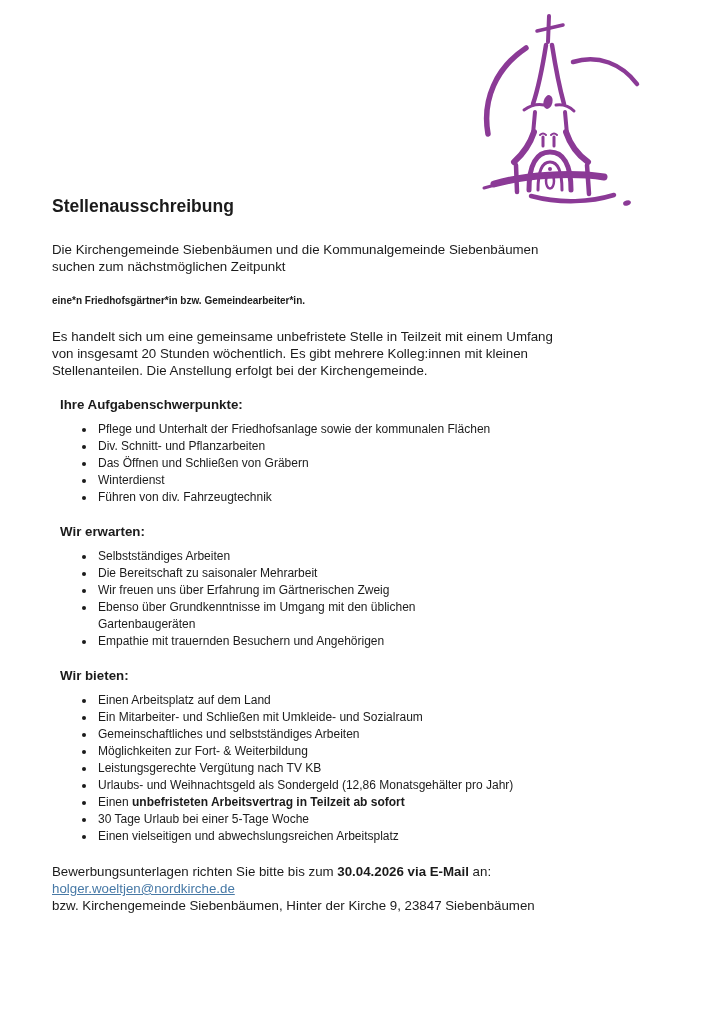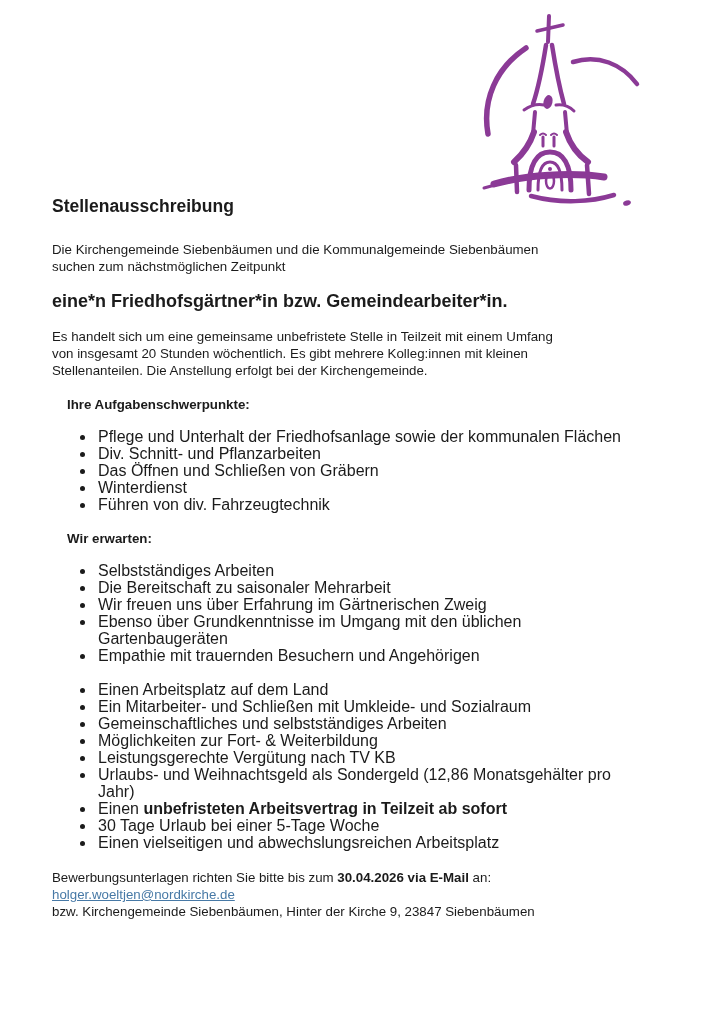--- a/index.html
+++ b/index.html
@@ -27,34 +27,34 @@
   h1.doc-title{
     font-size:17.5px;line-height:21px;
     margin:0 0 24px;font-weight:bold;
   }
   .para{
     font-size:13.3px;line-height:17px;
     margin:18px 0 17px;
     white-space:pre-line;
   }
   h2.position{
-    font-size:18px;line-height:18px;
+    font-size:10px;line-height:18px;
     margin:0 0 17px;font-weight:bold;
   }
   h3.sec-heading{
     font-size:13.3px;line-height:17px;
-    margin:15px;font-weight:bold;
+    margin:8px;font-weight:bold;
   }
   ul.sec-list{
     margin:0 0 17px;
     padding-left:44px;
     list-style:disc;
   }
   ul.sec-list li{
-    font-size:16px;line-height:17px;
+    font-size:12px;line-height:17px;
     padding-left:2px;
   }
   ul.sec-list li span{white-space:pre-line;}
   .b{font-weight:bold;}
   a.email-link{
     color:var(--link);
   }
 </style>
 </head>
 <body>
@@ -126,20 +126,21 @@
   <h3 class="sec-heading">Wir erwarten:</h3>
   <ul class="sec-list">
     <li><span>Selbstständiges Arbeiten</span><span class="b"></span></li>
     <li><span>Die Bereitschaft zu saisonaler Mehrarbeit</span><span class="b"></span></li>
     <li><span>Wir freuen uns über Erfahrung im Gärtnerischen Zweig</span><span class="b"></span></li>
     <li><span>Ebenso über Grundkenntnisse im Umgang mit den üblichen
 Gartenbaugeräten</span><span class="b"></span></li>
     <li><span>Empathie mit trauernden Besuchern und Angehörigen</span><span class="b"></span></li>
   </ul>
 
+  <h3 class="sec-heading">Wir bieten:</h3>
   <ul class="sec-list">
     <li><span>Einen Arbeitsplatz auf dem Land</span><span class="b"></span></li>
     <li><span>Ein Mitarbeiter- und Schließen mit Umkleide- und Sozialraum</span><span class="b"></span></li>
     <li><span>Gemeinschaftliches und selbstständiges Arbeiten</span><span class="b"></span></li>
     <li><span>Möglichkeiten zur Fort- &amp; Weiterbildung</span><span class="b"></span></li>
     <li><span>Leistungsgerechte Vergütung nach TV KB</span><span class="b"></span></li>
     <li><span>Urlaubs- und Weihnachtsgeld als Sondergeld (12,86 Monatsgehälter pro Jahr)</span><span class="b"></span></li>
     <li><span>Einen </span><span class="b">unbefristeten Arbeitsvertrag in Teilzeit ab sofort</span></li>
     <li><span>30 Tage Urlaub bei einer 5-Tage Woche</span><span class="b"></span></li>
     <li><span>Einen vielseitigen und abwechslungsreichen Arbeitsplatz</span><span class="b"></span></li>

